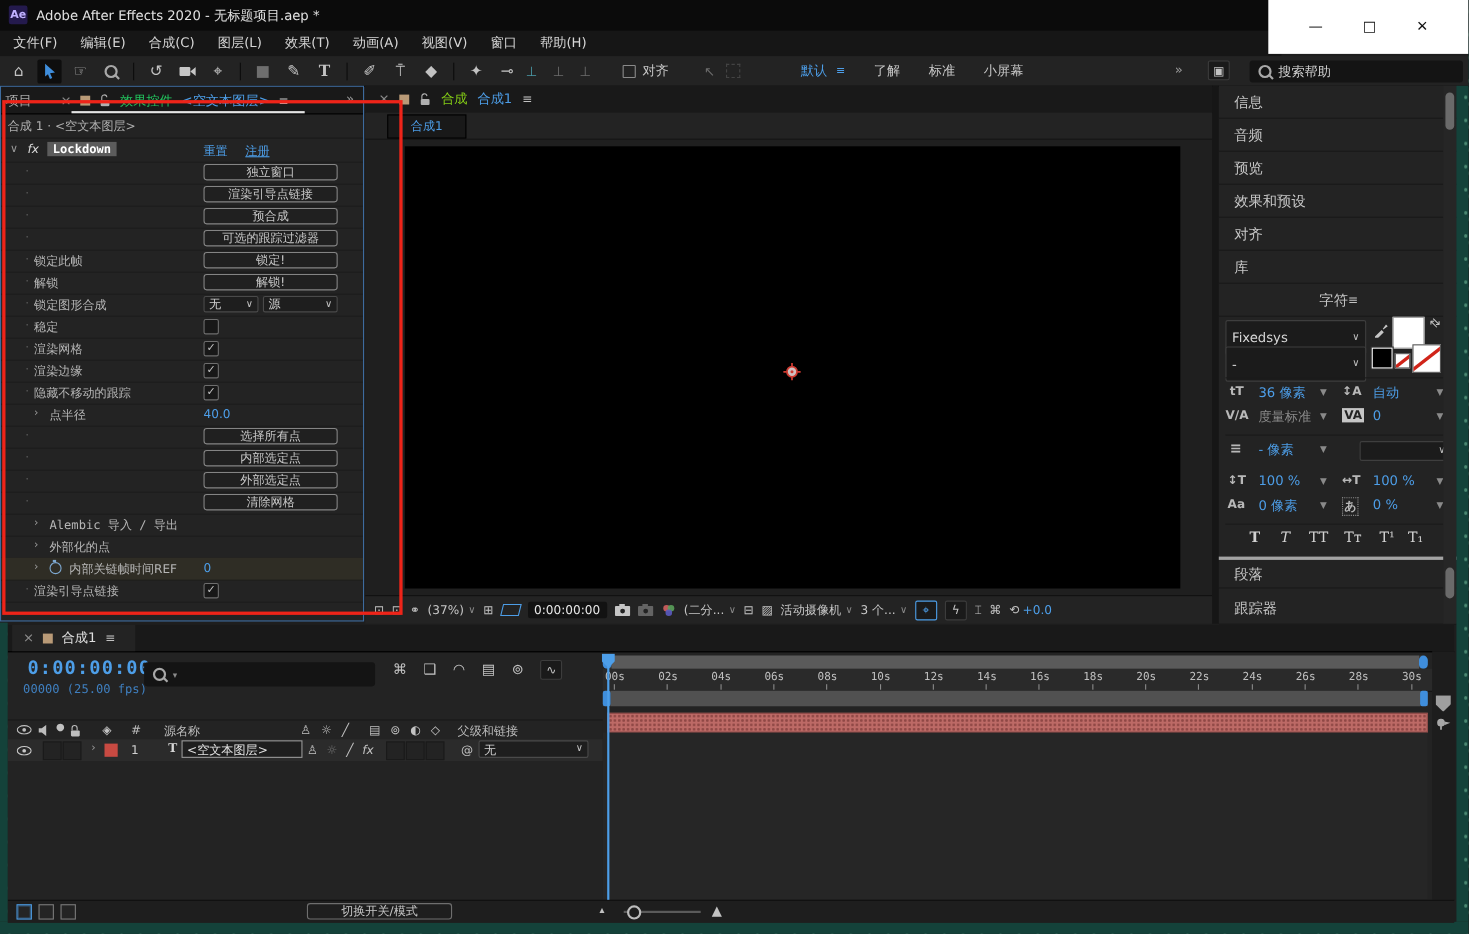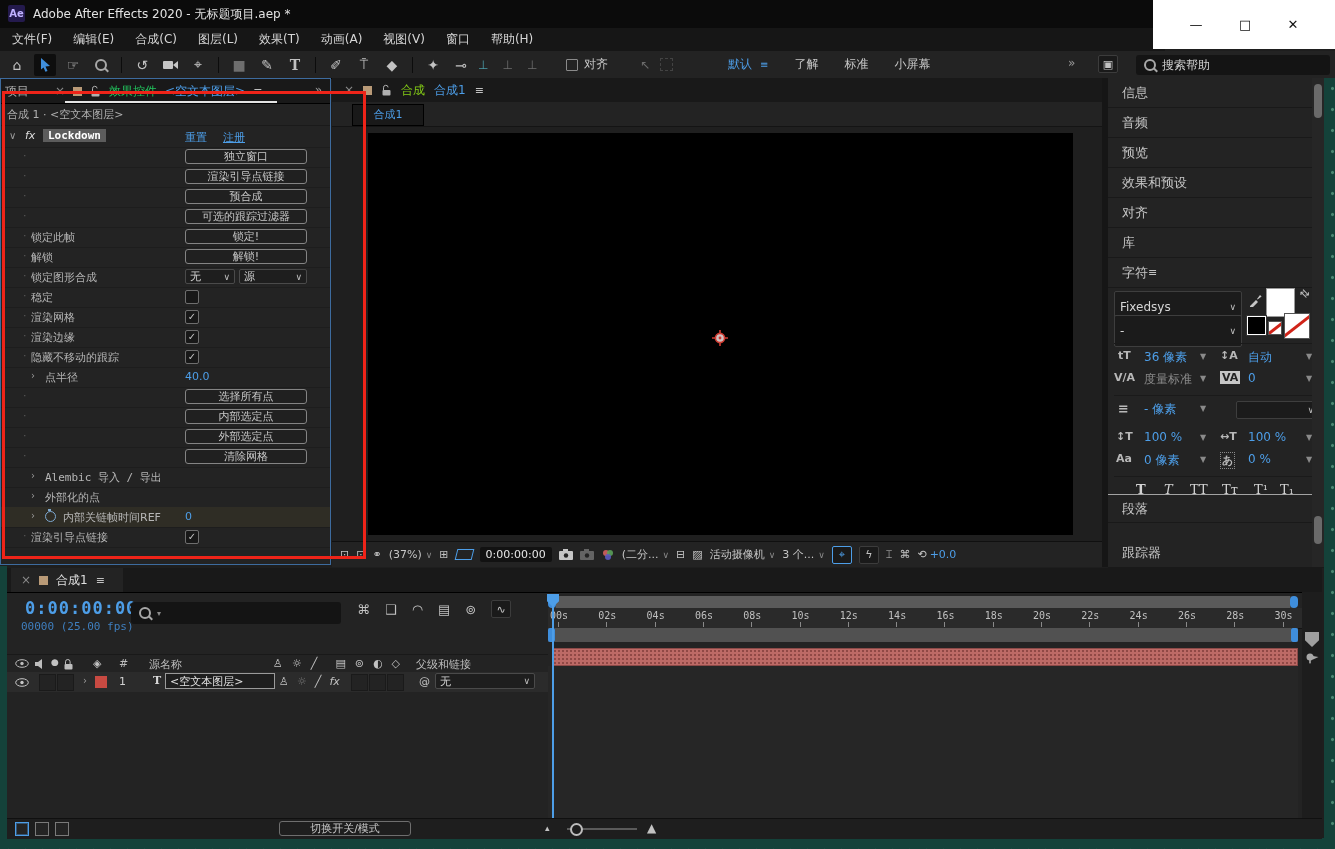--- a/index.html
+++ b/index.html
@@ -424,21 +424,21 @@
       </div>
     <div class="rtab">
         <span>效果和预设</span>
       </div>
     <div class="rtab">
         <span>对齐</span>
       </div>
     <div class="rtab">
         <span>库</span>
       </div>
-    <div class="rtab" style="justify-content:flex-start;padding-right:14px">
+    <div class="rtab" style="justify-content:center;padding-right:14px">
       <span>字符</span>
       <i class="ico" style="font-size:11px">≡</i>
     </div>
 
     <div class="abs" style="left:0;top:205px;width:218px;height:227px">
       <span class="cdd" style="left:6px;top:8px;width:128px">
         <span>Fixedsys</span>
           <i class="ico" style="font-size:9px">∨</i>
         </span>
       <svg class="abs" style="left:141px;top:11px" width="13" height="13">
@@ -500,21 +500,21 @@
       <div class="cdivider" style="top:193px"></div>
       <div class="crow" style="top:199px;color:#d2d2d2;font-size:13px">
         <span class="abs" style="left:28px;font-weight:bold;font-family:'DejaVu Serif',serif">T</span>
         <span class="abs" style="left:56px;font-style:italic;font-family:'DejaVu Serif',serif">T</span>
         <span class="abs" style="left:82px;font-family:'DejaVu Serif',serif">TT</span>
         <span class="abs" style="left:114px;font-family:'DejaVu Serif',serif">Tᴛ</span>
         <span class="abs" style="left:146px;font-family:'DejaVu Serif',serif">T¹</span>
         <span class="abs" style="left:172px;font-family:'DejaVu Serif',serif">T₁</span>
       </div>
     </div>
-    <div class="rtab abs" style="left:0;top:416px;width:218px;box-sizing:border-box;border-top:1px solid #a3a3a3">
+    <div class="rtab abs" style="left:0;top:428px;width:218px;box-sizing:border-box;border-top:3px solid #a3a3a3">
         <span>段落</span>
       </div>
     <div class="rtab abs" style="left:0;top:461px;width:218px;box-sizing:border-box">
         <span>跟踪器</span>
       </div>
   </div>
   <div id="right-scroll">
     <span class="thumb" style="top:6px;height:34px"></span>
     <span class="thumb" style="top:438px;height:28px"></span>
   </div>

